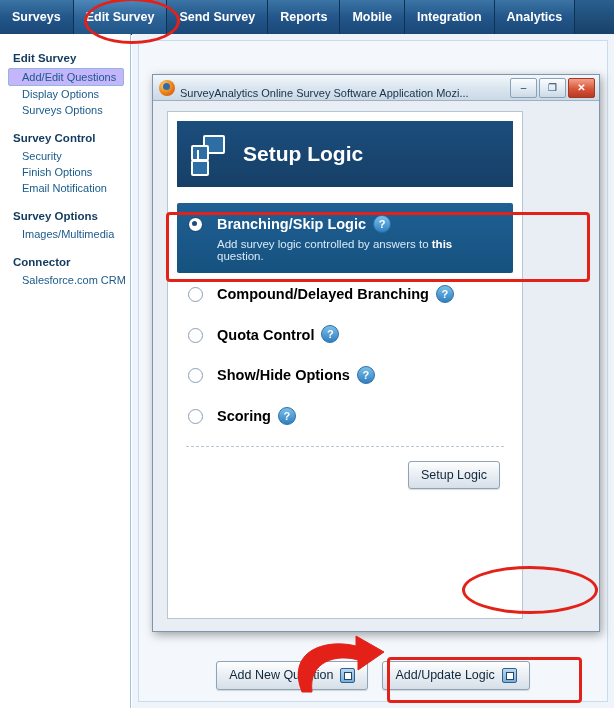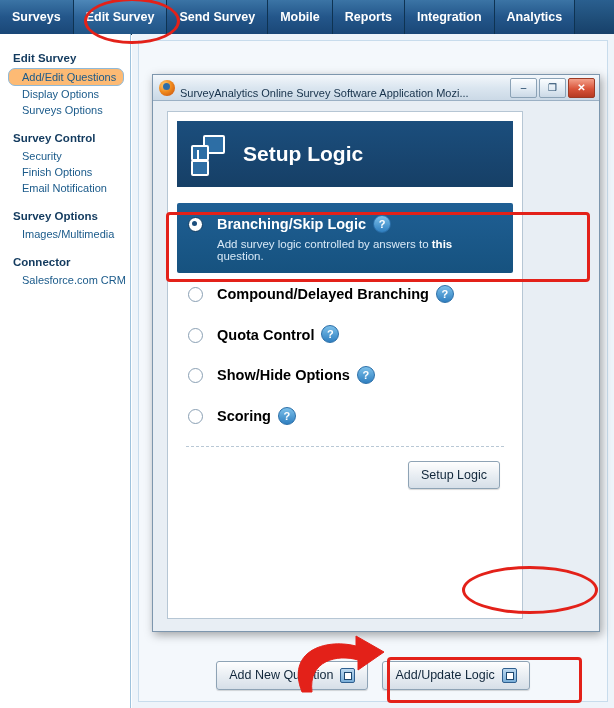--- a/index.html
+++ b/index.html
@@ -64,25 +64,25 @@
     padding: 0 0 4px 13px;
   }
   .sb-item {
     font-size: 11px;
     color: #1a5a8a;
     padding: 2px 0 2px 22px;
     cursor: pointer;
     white-space: nowrap;
   }
   .sb-item.selected {
-    background: #fdba74;
+    background: #c4b5fd;
     border: 1px solid #8fb9d8;
     margin: 0 6px 0 8px;
     padding-left: 13px;
-    border-radius: 7px;
+    border-radius: 2px;
   }
 
   
   .mainpane {
     position: absolute;
     left: 132px; top: 34px;
     width: 482px; height: 674px;
     background: #eef4fa;
   }
   .mainpane-inner {
@@ -337,22 +337,22 @@
     pointer-events: none;
   }
 </style>
 </head>
 <body>
 
 <div class="topnav">
   <div class="tab">Surveys</div>
   <div class="tab active">Edit Survey</div>
   <div class="tab">Send Survey</div>
+  <div class="tab">Reports</div>
   <div class="tab">Mobile</div>
-  <div class="tab">Reports</div>
   <div class="tab">Integration</div>
   <div class="tab">Analytics</div>
 </div>
 
 <div class="sidebar">
   <div class="sb-group">
     <div class="sb-title">Edit Survey</div>
     <div class="sb-item selected">Add/Edit Questions</div>
     <div class="sb-item">Display Options</div>
     <div class="sb-item">Surveys Options</div>

